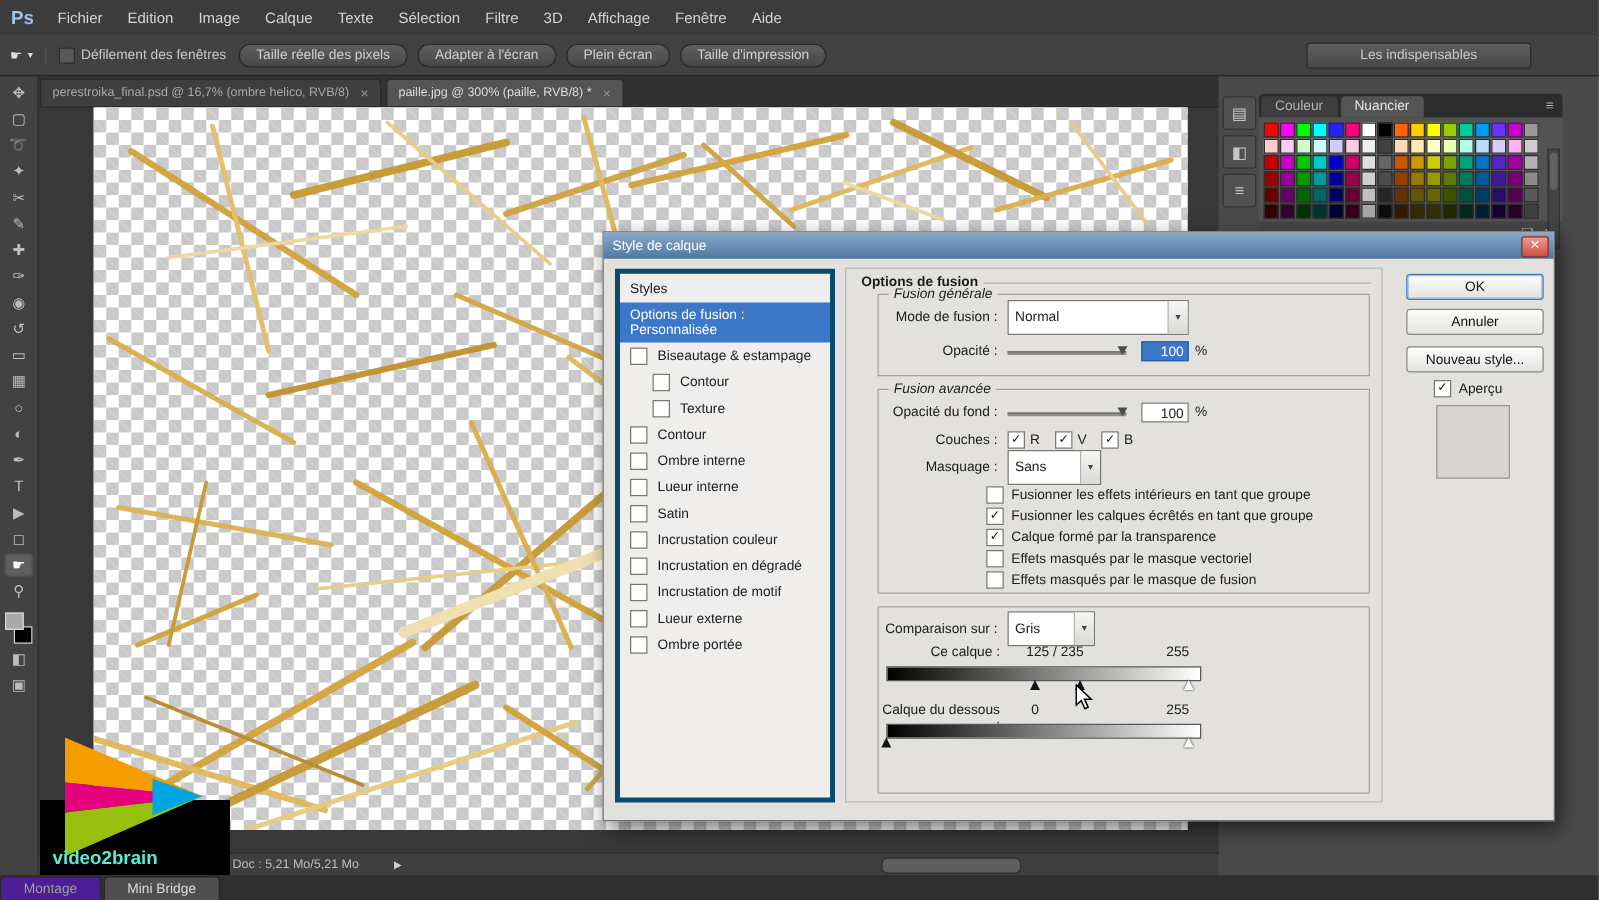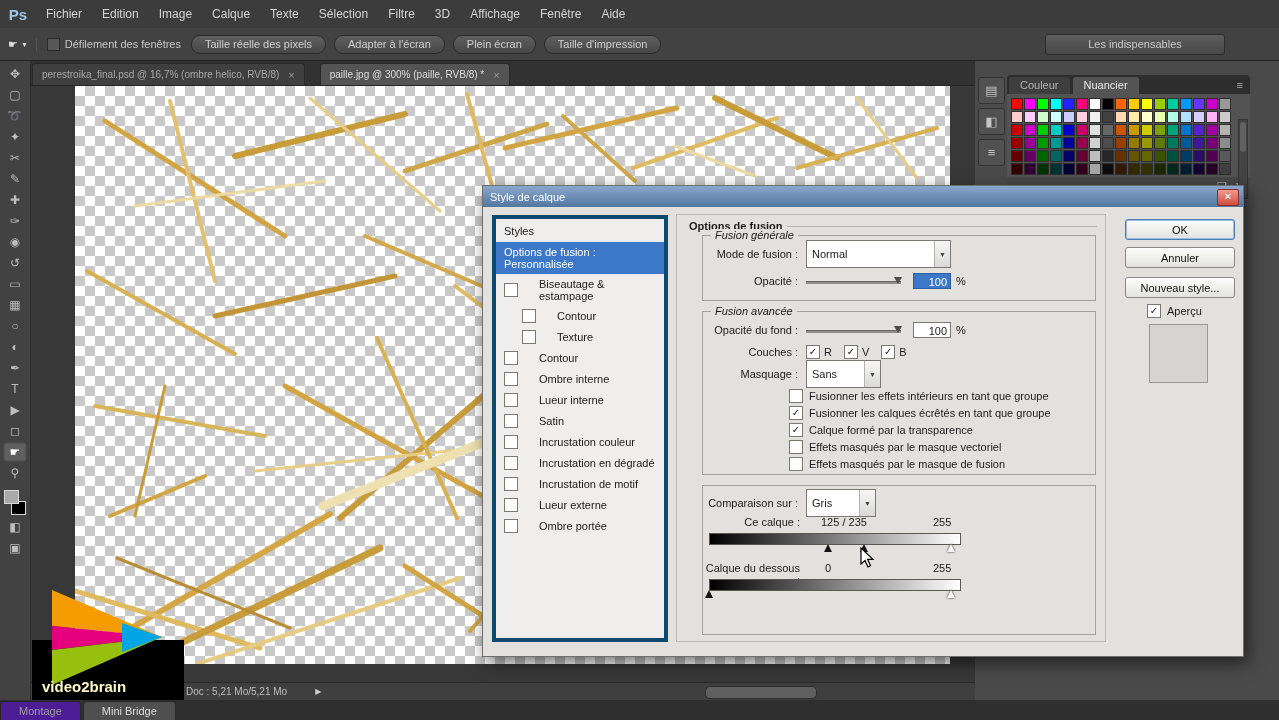--- a/index.html
+++ b/index.html
@@ -28,21 +28,21 @@
            border-right:1px solid #2d2d2d;display:flex;flex-direction:column;align-items:center;
            padding-top:3px;gap:1px;z-index:5;}
   .tool{width:24px;height:20px;color:#bdbdbd;font-size:12px;line-height:20px;text-align:center;border-radius:2px;}
   .tool.active{background:#606060;color:#fff;box-shadow:inset 0 0 3px #1f1f1f;}
   .tool-colors{position:relative;width:24px;height:27px;margin-top:5px;}
   .fg-chip{position:absolute;left:1px;top:1px;width:13px;height:12px;background:#a9a9a9;border:1px solid #d8d8d8;}
   .bg-chip{position:absolute;right:1px;bottom:1px;width:13px;height:12px;background:#000;border:1px solid #d8d8d8;}
 
   
   .docarea{position:absolute;left:30px;top:61px;width:945px;bottom:20px;background:#383838;}
-  .tabbar{height:24px;background:#323232;display:flex;align-items:flex-end;padding-left:2px;gap:15px;
+  .tabbar{height:24px;background:#323232;display:flex;align-items:flex-end;padding-left:2px;gap:4px;
           border-bottom:1px solid #262626;}
   .doc-tab{height:21px;display:flex;align-items:center;background:#3f3f3f;color:#a8a8a8;font-size:10px;
            padding:0 9px;border:1px solid #282828;border-bottom:none;border-radius:3px 3px 0 0;gap:9px;}
   .doc-tab.active{background:#545454;color:#ddd;}
   .tab-close{color:#9a9a9a;font-size:11px;}
   .canvas{position:absolute;left:45px;top:25px;width:875px;height:578px;
           background-color:#fff;
           background-image:linear-gradient(45deg,#c9c9c9 25%,transparent 25%,transparent 75%,#c9c9c9 75%),
                            linear-gradient(45deg,#c9c9c9 25%,#ffffff 25%,#ffffff 75%,#c9c9c9 75%);
           background-position:0 0,10px 10px;background-size:20px 20px;}
@@ -87,21 +87,21 @@
   .dlg-title{position:absolute;left:0;top:0;right:0;height:21px;
              background:linear-gradient(#8aa8cd,#51779f);display:flex;align-items:center;color:#fff;
              padding-left:7px;font-size:11px;}
   .dlg-close{position:absolute;right:4px;top:3px;width:20px;height:15px;
              background:linear-gradient(#f09a8e,#cf4d41);border:1px solid #8e2b21;border-radius:2px;
              color:#fff;font-size:10px;line-height:13px;text-align:center;}
   .styles-list{position:absolute;left:9px;top:29px;width:168px;bottom:14px;background:#efeeec;
                border:4px solid #0c4a6e;overflow:hidden;}
   .styles-header{padding:6px 8px 5px 8px;}
   .styles-selected{background:#3c77c8;color:#fff;padding:4px 8px;}
-  .style-item{display:flex;align-items:center;gap:21px;padding:4px 6px 3px 8px;}
+  .style-item{display:flex;align-items:center;gap:8px;padding:4px 6px 3px 8px;}
   .style-item.ind{padding-left:26px;}
   .cb{width:12px;height:12px;background:#fff;border:1px solid #7a786f;font-size:10px;line-height:11px;
       text-align:center;color:#111;flex:0 0 auto;box-sizing:content-box;}
   .content-pane{position:absolute;left:193px;top:28px;width:428px;bottom:14px;border:1px solid #bbb8b2;}
   .pane-header{position:absolute;left:12px;top:5px;font-weight:bold;}
   .pane-rule{position:absolute;left:110px;right:8px;top:11px;border-top:1px solid #b7b4ae;}
   .group{position:absolute;border:1px solid #a5a29c;}
   .legend{position:absolute;top:-7px;left:8px;background:#e3e1dd;padding:0 4px;font-style:italic;}
   .g-general{left:25px;top:20px;width:392px;height:64px;}
   .g-advanced{left:25px;top:96px;width:392px;height:162px;}
@@ -137,21 +137,21 @@
   .btn.cancel{top:61px;}
   .btn.newstyle{top:91px;}
   .preview-row{position:absolute;left:664px;top:118px;display:flex;gap:6px;align-items:center;}
   .preview-swatch{position:absolute;left:666px;top:138px;width:57px;height:57px;background:#d6d4d0;
                   border:1px solid #9a9894;}
 
   
   .brand{position:absolute;left:32px;top:590px;width:152px;height:110px;z-index:30;}
   .brand-black{position:absolute;left:0;top:50px;right:0;bottom:0;background:#000;}
   .brand-logo{position:absolute;left:12px;top:0;}
-  .brand-text{position:absolute;left:10px;bottom:5px;color:#fef9c3;font-weight:bold;font-size:15px;z-index:2;}
+  .brand-text{position:absolute;left:10px;bottom:5px;color:#5eead4;font-weight:bold;font-size:15px;z-index:2;}
   .cursor{position:absolute;left:860px;top:547px;z-index:90;}
 </style>
 </head>
 <body>
 
 <div class="menubar">
   <div class="ps-logo">Ps</div>
   <div id="menu" style="display:flex">
       <div class="menu-item">Fichier</div>
       <div class="menu-item">Edition</div>

